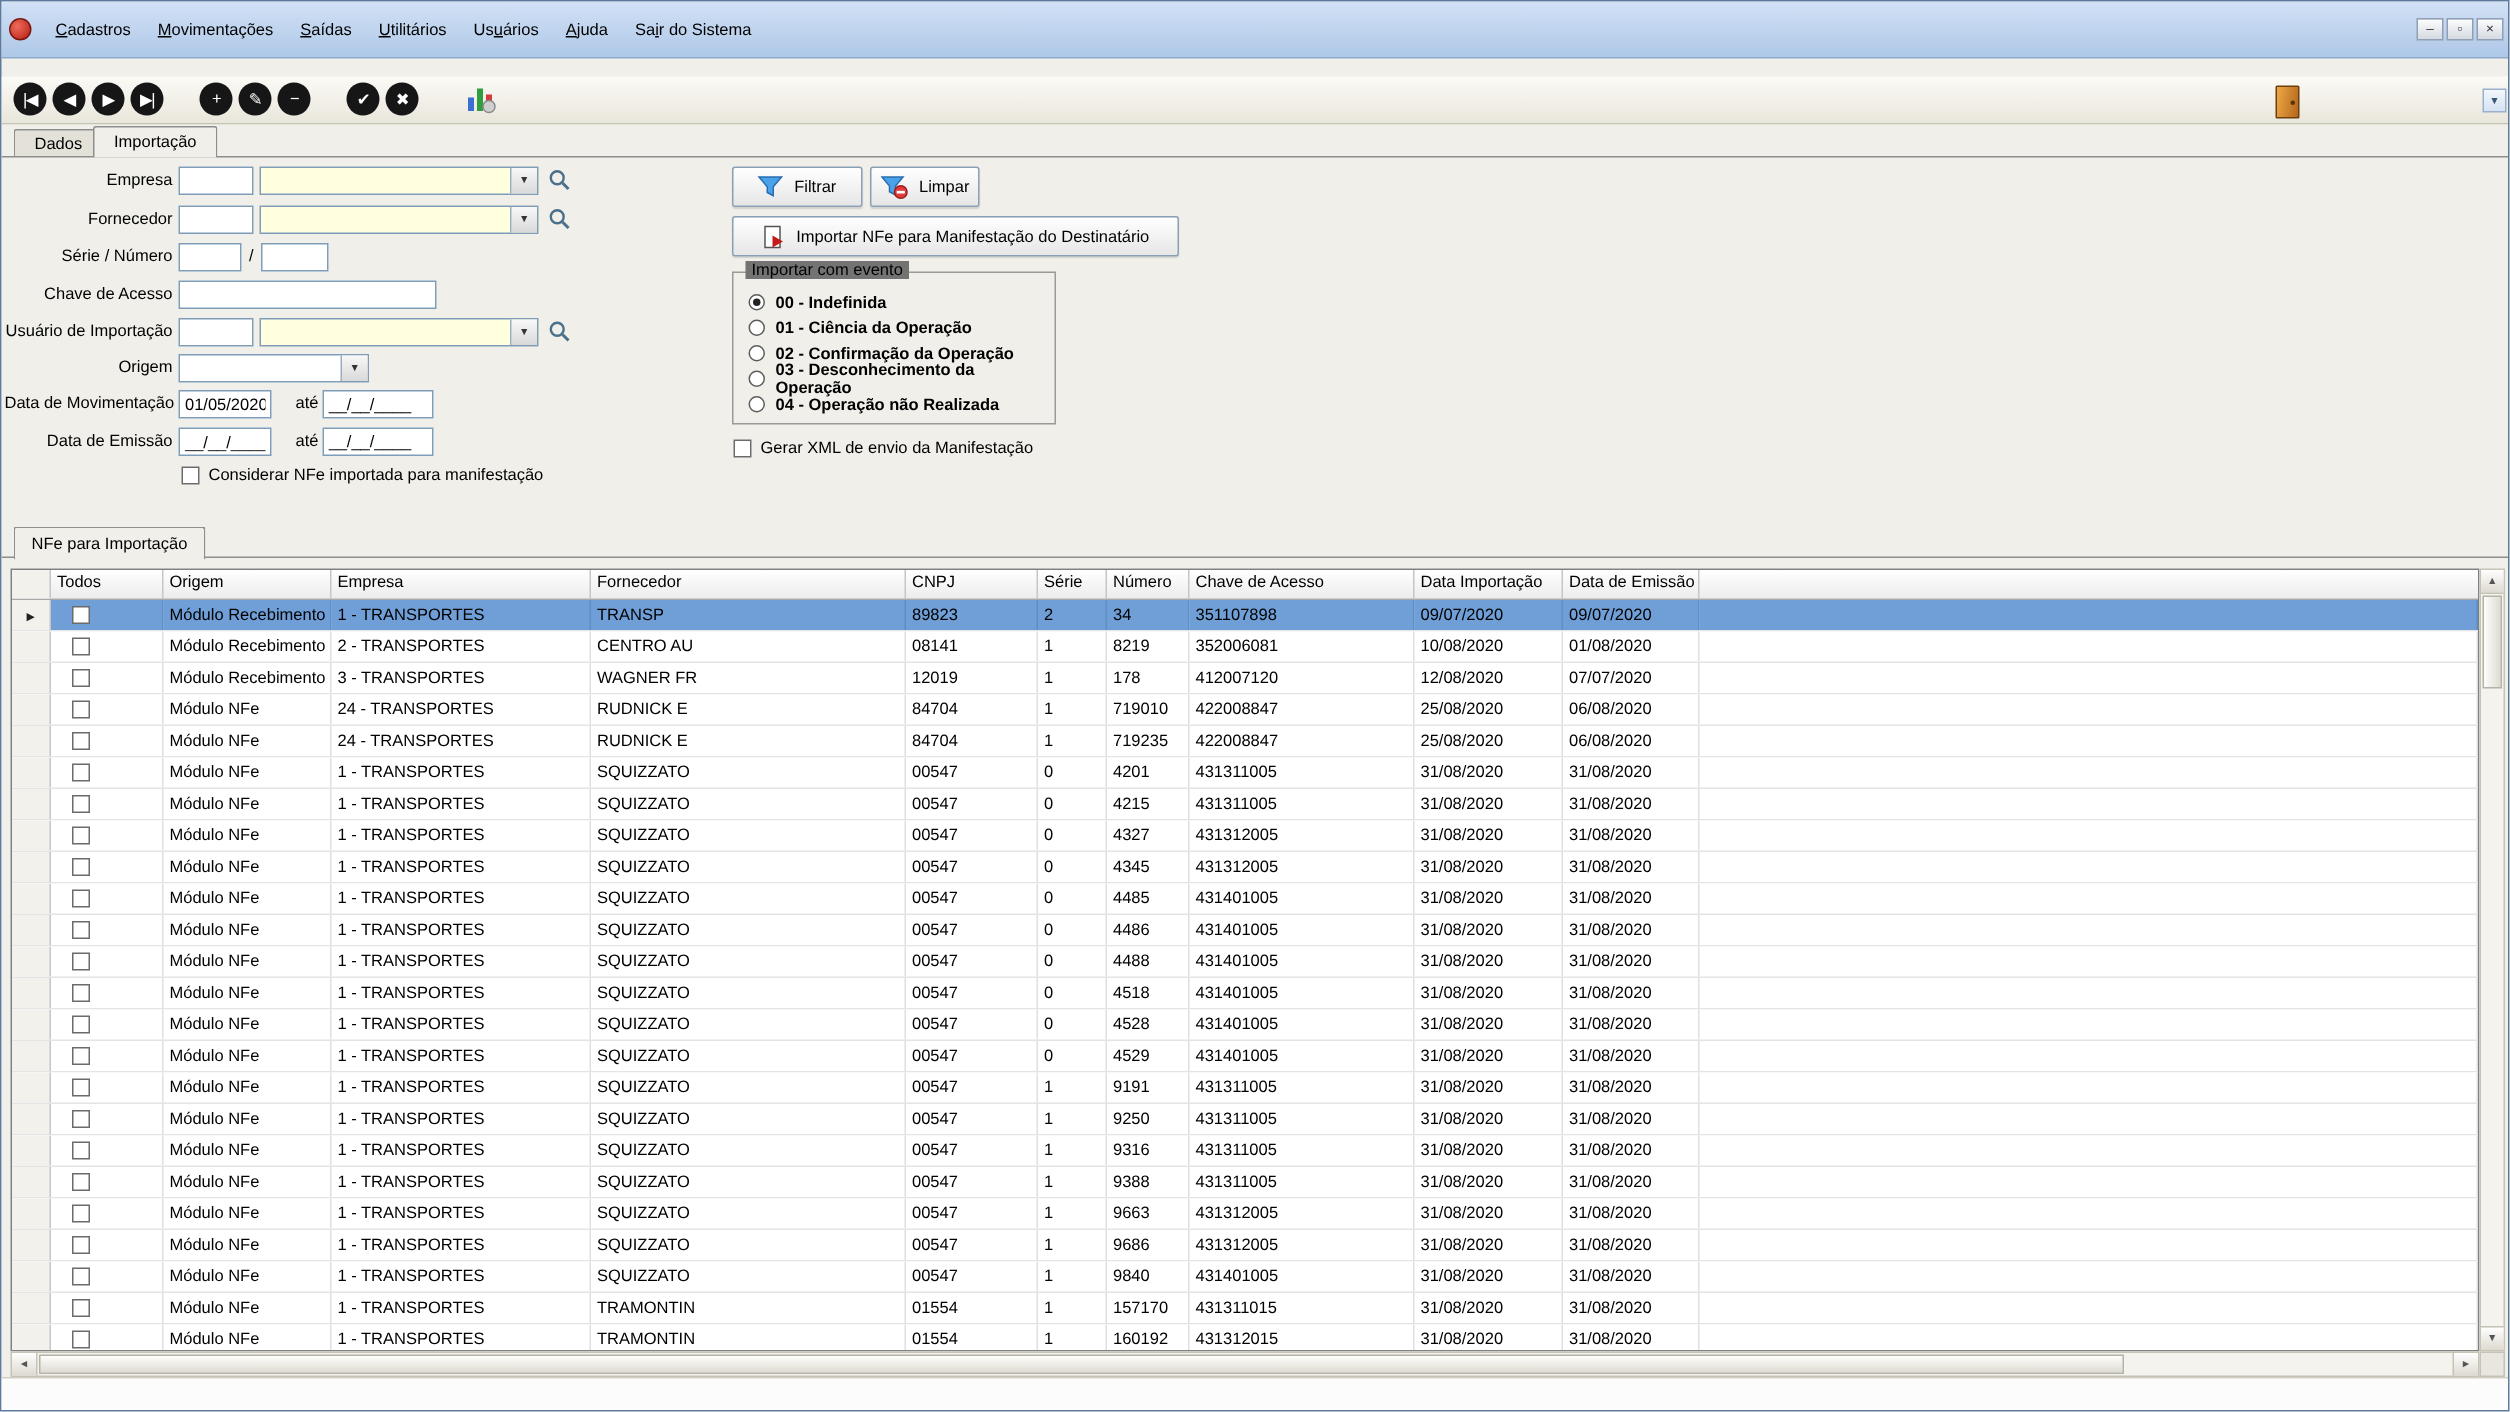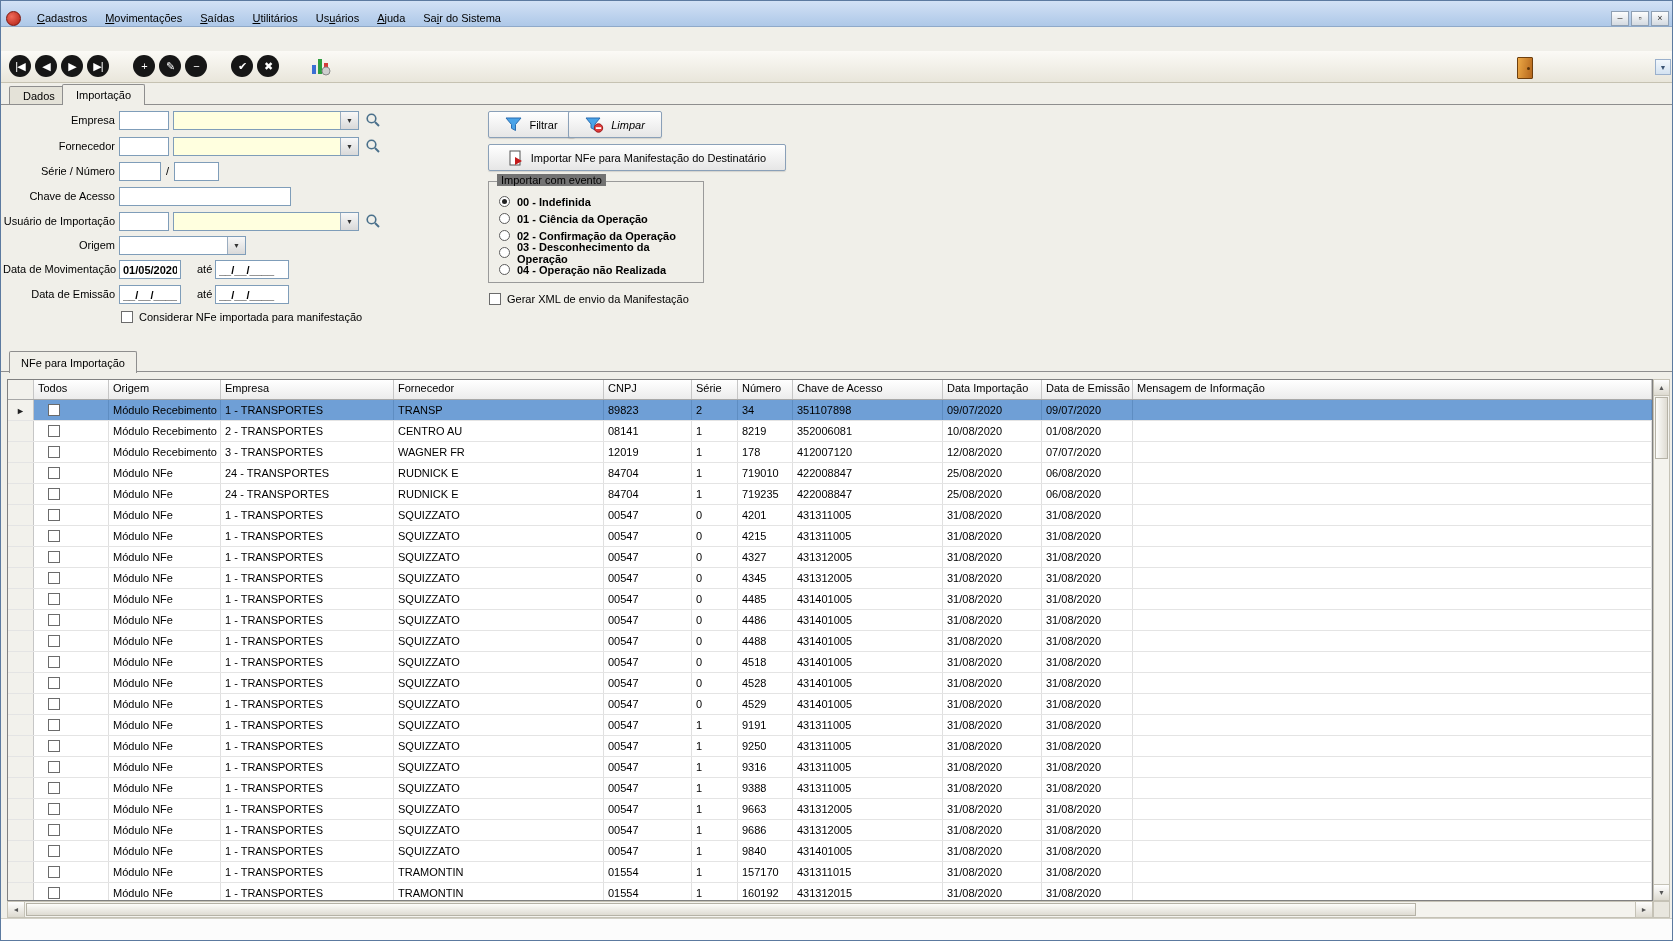--- a/index.html
+++ b/index.html
@@ -1,20 +1,20 @@
 <!DOCTYPE html>
 <html><head>
 <meta charset="utf-8">
 <style>
   html,body{margin:0;padding:0;}
   body{background:#8d99a6;font-family:"Liberation Sans",sans-serif;font-size:11px;color:#000;}
   .window{position:relative;width:1673px;height:941px;background:#f0efe9;overflow:hidden;border:1px solid #5c7aa0;box-sizing:border-box;}
 
   
-  .menubar{position:absolute;left:0;top:0;width:100%;height:26px;background:linear-gradient(#d2e1f5,#aec8e8);border-bottom:1px solid #8fa9c9;display:flex;align-items:flex-end;box-sizing:border-box;}
+  .menubar{position:absolute;left:0;top:0;width:100%;height:38px;background:linear-gradient(#d2e1f5,#aec8e8);border-bottom:1px solid #8fa9c9;display:flex;align-items:center;box-sizing:border-box;}
   .app-logo{width:13px;height:13px;border-radius:50%;background:radial-gradient(circle at 35% 35%,#f06a5a,#b01e12);margin:0 7px 0 5px;border:1px solid #7d150c;flex:none;}
   .menu-item{padding:2px 9px;cursor:default;white-space:nowrap;}
   .menu-item u{text-decoration:underline;}
   .win-controls{margin-left:auto;display:flex;gap:2px;padding-right:3px;}
   .win-btn{width:18px;height:15px;background:linear-gradient(#fdfdfd,#d4dae1);border:1px solid #8fa0b4;font-size:9px;line-height:13px;text-align:center;color:#333;box-sizing:border-box;}
 
   
   .tabstrip{position:absolute;left:0;top:22px;width:100%;height:28px;background:linear-gradient(#dcebfa,#c2d8ef);border-bottom:1px solid #8ca8c8;box-sizing:border-box;}
   .doc-tab{position:absolute;bottom:0;height:22px;display:flex;align-items:center;gap:6px;padding:0 9px;border:1px solid #7f9fc2;border-bottom:none;border-radius:3px 3px 0 0;background:linear-gradient(#c9dcf0,#b4cce6);color:#1d4b85;white-space:nowrap;}
   .doc-tab.active{background:linear-gradient(#fdfeff,#e9f2fb);z-index:2;}
@@ -37,21 +37,21 @@
   .content{position:absolute;left:0;top:82px;width:100%;height:859px;background:#f0efe9;}
 
   
   .ptabs{position:absolute;left:0;top:0;width:100%;height:22px;}
   .ptabs-line{position:absolute;left:0;top:21px;width:100%;height:1px;background:#8e8e8e;}
   .ptab{position:absolute;top:3px;height:18px;padding:0 13px;display:flex;align-items:center;background:#e4e2d8;border:1px solid #8e8e8e;border-bottom:none;border-radius:2px 2px 0 0;box-sizing:border-box;z-index:1;}
   .ptab.active{top:1px;height:21px;background:#f0efe9;z-index:3;}
 
   
   .lbl{position:absolute;width:112px;text-align:right;line-height:19px;white-space:nowrap;}
-  .txt{position:absolute;height:19px;border:1px solid #7f9db9;background:#fff;font-family:"Liberation Sans",sans-serif;font-size:11px;padding:0 3px;box-sizing:border-box;color:#000;font-weight:bold;}
+  .txt{position:absolute;height:19px;border:1px solid #7f9db9;background:#fff;font-family:"Liberation Sans",sans-serif;font-size:11px;padding:0 3px;box-sizing:border-box;color:#000;}
   .combo{position:absolute;height:19px;border:1px solid #7f9db9;background:#ffffdf;box-sizing:border-box;display:flex;}
   .combo.white{background:#fff;}
   .combo .arrow{width:17px;margin-left:auto;background:linear-gradient(#f8f8f8,#d9d9d9);border-left:1px solid #9badc0;display:flex;align-items:center;justify-content:center;font-size:7px;color:#333;}
   .lens{position:absolute;width:16px;height:16px;}
   .slash{position:absolute;line-height:19px;}
   .ate{position:absolute;line-height:19px;}
   .chkrow{position:absolute;display:flex;align-items:center;gap:6px;}
   .chk{width:12px;height:12px;border:1px solid #6b6b6b;background:#fff;box-sizing:border-box;flex:none;}
 
   .btn{position:absolute;height:27px;background:linear-gradient(#ffffff,#e6e6e6);border:1px solid #8aa0b8;border-radius:2px;display:flex;align-items:center;justify-content:center;gap:7px;box-sizing:border-box;box-shadow:0 1px 1px rgba(0,0,0,.12);}
@@ -206,21 +206,21 @@
       <span class="chk"></span>
       <span>Considerar NFe importada para manifestação</span>
     </div>
 
     <div class="btn" style="left:487px;top:28px;width:87px;">
       <svg width="17" height="15">
         <path d="M1 1 h15 l-5.5 6.5 v6 l-4 -2.2 v-3.8 z" fill="#4aa3e8" stroke="#2a6db0" stroke-width="1"></path>
       </svg>
       <span>Filtrar</span>
     </div>
-    <div class="btn" style="left:567px;top:28px;width:94px;font-style:italic;">
+    <div class="btn" style="left:579px;top:28px;width:73px;">
       <svg width="19" height="16">
         <path d="M1 1 h14 l-5 6 v6 l-4 -2.2 v-3.8 z" fill="#4aa3e8" stroke="#2a6db0" stroke-width="1"></path>
         <circle cx="13.5" cy="11" r="4.2" fill="#e03b3b" stroke="#9c1d1d"></circle>
         <rect x="10.8" y="10.2" width="5.4" height="1.8" fill="#fff"></rect>
       </svg>
       <span>Limpar</span>
     </div>
     <div class="btn" style="left:487px;top:61px;width:298px;">
       <svg width="16" height="16">
         <rect x="2" y="1" width="10" height="14" fill="#fff" stroke="#555"></rect>
@@ -271,21 +271,20 @@
           <div class="gh-cell">Todos</div>
           <div class="gh-cell">Origem</div>
           <div class="gh-cell">Empresa</div>
           <div class="gh-cell">Fornecedor</div>
           <div class="gh-cell">CNPJ</div>
           <div class="gh-cell">Série</div>
           <div class="gh-cell">Número</div>
           <div class="gh-cell">Chave de Acesso</div>
           <div class="gh-cell">Data Importação</div>
           <div class="gh-cell">Data de Emissão</div>
-          <div class="gh-cell">Mensagem de Informação</div>
         </div>
       <div class="g-body">
           <div class="g-row g-cols selected">
             <div class="g-cell sel">►</div>
             <div class="g-cell todos">
               <span class="chk"></span>
             </div>
             <div class="g-cell">Módulo Recebimento</div>
             <div class="g-cell">1 - TRANSPORTES</div>
             <div class="g-cell">TRANSP</div>

